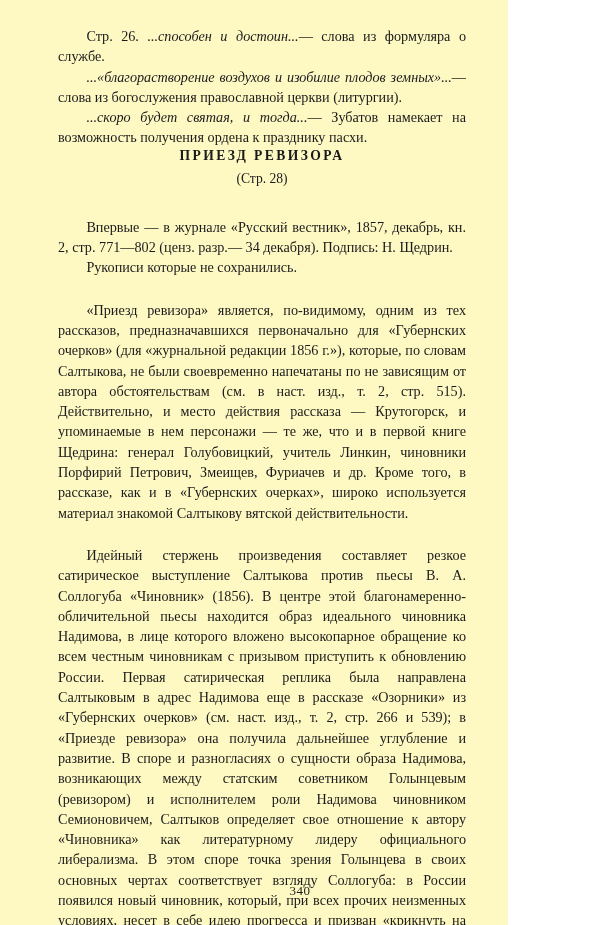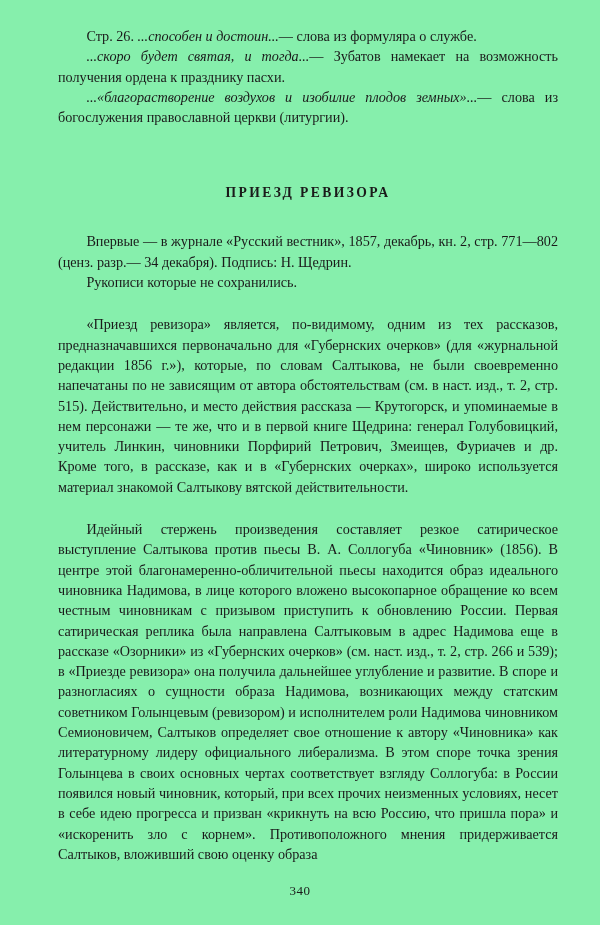--- a/index.html
+++ b/index.html
@@ -8,38 +8,37 @@
     background: #ffffff;
   }
   body {
     width: 600px;
     height: 925px;
     font-family: "Liberation Serif", "DejaVu Serif", serif;
     color: #1a1a1a;
   }
   .page {
     position: relative;
-    width: 600px;
+    width: 508px;
     height: 925px;
     box-sizing: border-box;
     padding: 26px 42px 0 58px;
-    background: #86efac;
+    background: #fef9c3;
   }
   .para {
     font-size: 14.2px;
     line-height: 1.43;
     text-align: justify;
     text-indent: 2.0em;
     margin: 0;
     hyphens: auto;
     -webkit-hyphens: auto;
   }
   .it { font-style: italic; }
   .block-head {
-    margin-top: 58px;
     text-align: center;
   }
   .title {
     font-size: 13.6px;
     letter-spacing: 2.4px;
     font-weight: bold;
     text-align: center;
   }
   .subtitle {
     font-size: 13.6px;
@@ -59,26 +58,27 @@
   }
   .para + .para { margin-top: 0; }
 </style>
 </head>
 <body>
 
 <div class="page">
 
   <div class="notes-block">
     <p class="para"><span>Стр. 26. </span><span class="it">...способен и достоин...</span><span>— слова из формуляра о службе.</span></p>
+    <p class="para"><span></span><span class="it">...«благорастворение воздухов и изобилие плодов земных»...</span><span>— слова из богослужения православной церкви (литургии).</span></p>
     <p class="para"><span></span><span class="it">...скоро будет святая, и тогда...</span><span>— Зубатов намекает на возможность получения ордена к празднику пасхи.</span></p>
-    <p class="para"><span></span><span class="it">...«благорастворение воздухов и изобилие плодов земных»...</span><span>— слова из богослужения православной церкви (литургии).</span></p>
   </div>
 
   <div class="block-head">
     <div class="title">ПРИЕЗД РЕВИЗОРА</div>
+    <div class="subtitle">(Стр. 28)</div>
   </div>
 
   <div class="gap-lg"></div>
 
   <p class="para">Впервые — в журнале «Русский вестник», 1857, декабрь, кн. 2, стр. 771—802 (ценз. разр.— 34 декабря). Подпись: Н. Щедрин.</p>
   <p class="para">Рукописи которые не сохранились.</p>
 
   <div class="gap-md"></div>
 
   <p class="para">«Приезд ревизора» является, по-видимому, одним из тех рассказов, предназначавшихся первоначально для «Губернских очерков» (для «журнальной редакции 1856 г.»), которые, по словам Салтыкова, не были своевременно напечатаны по не зависящим от автора обстоятельствам (см. в наст. изд., т. 2, стр. 515). Действительно, и место действия рассказа — Крутогорск, и упоминаемые в нем персонажи — те же, что и в первой книге Щедрина: генерал Голубовицкий, учитель Линкин, чиновники Порфирий Петрович, Змеищев, Фуриачев и др. Кроме того, в рассказе, как и в «Губернских очерках», широко используется материал знакомой Салтыкову вятской действительности.</p>

